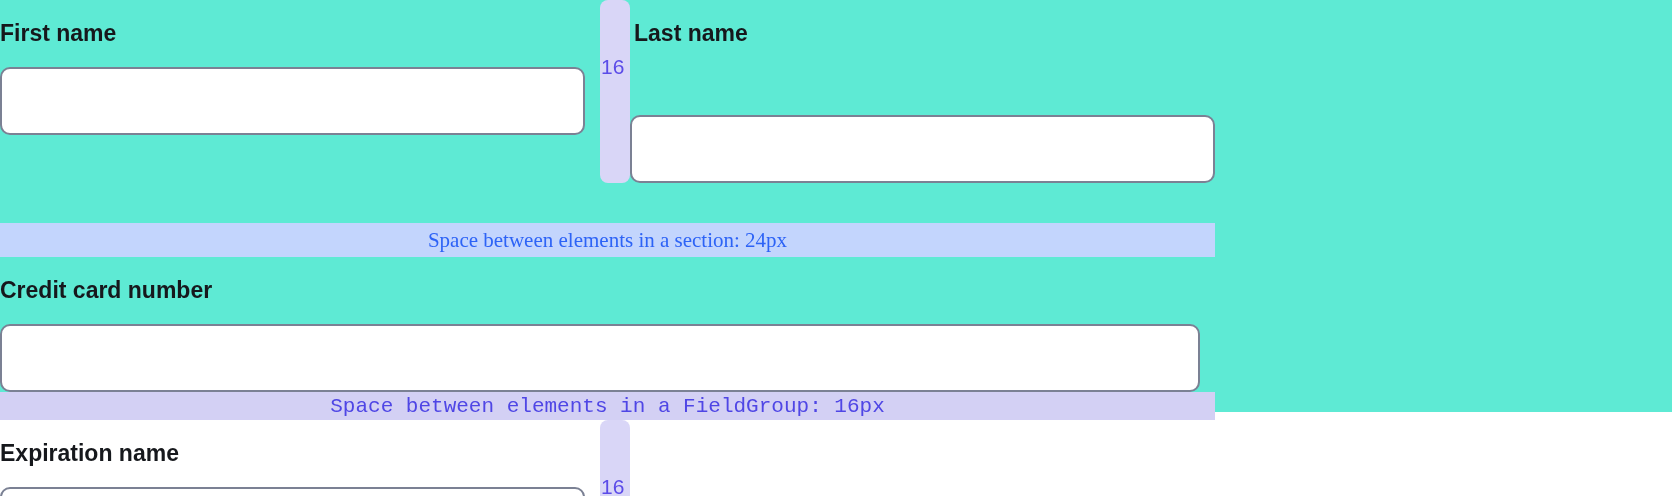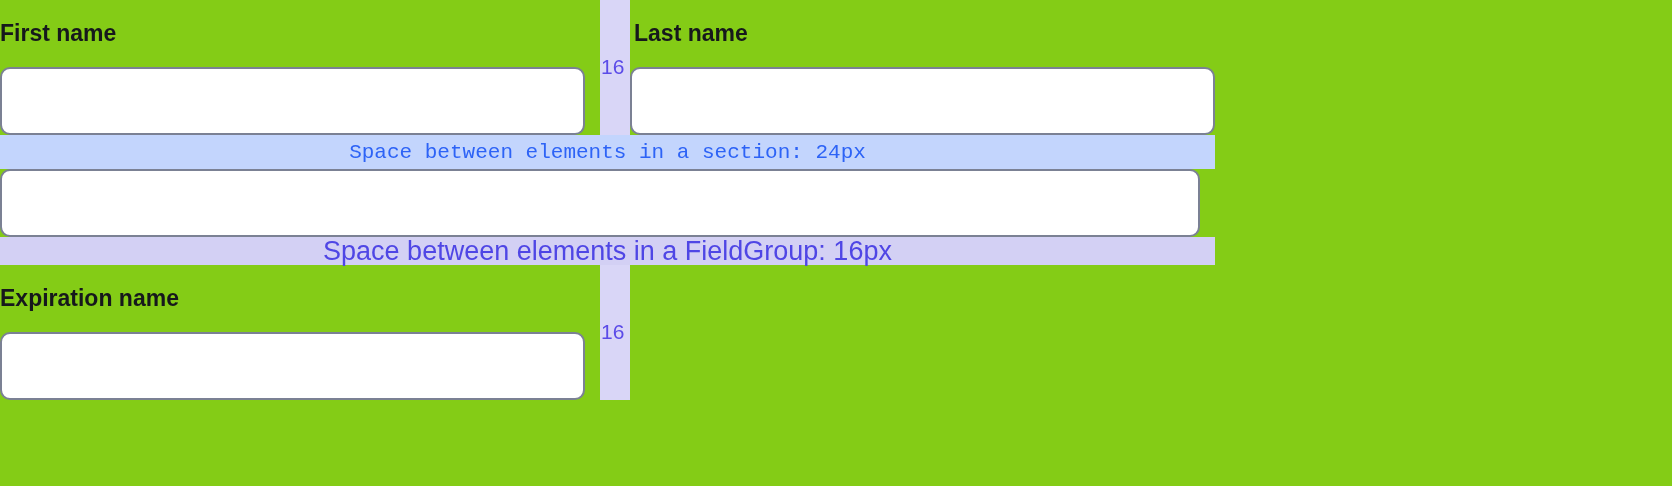--- a/index.html
+++ b/index.html
@@ -10,22 +10,22 @@
   body {
     width: 1672px;
     height: 496px;
     font-family: "Liberation Sans", sans-serif;
     overflow: hidden;
   }
 
   .canvas {
     position: relative;
     width: 1672px;
-    height: 486px;
-    background: #84cc16;
+    height: 412px;
+    background: #5eead4;
   }
 
   
   .content {
     position: absolute;
     left: 0;
     top: 0;
     width: 1215px;
   }
 
@@ -34,31 +34,32 @@
     display: flex;
     align-items: stretch;
     width: 1215px;
   }
   .col {
     display: flex;
     flex-direction: column;
     box-sizing: border-box;
   }
   .col-left  { width: 600px; }
-  .col-right { width: 585px; }
+  .col-right { width: 585px; gap: 48px; }
   .col-full  { width: 1215px; }
 
   
   .gap-col {
     width: 30px;
     background: #d9d6f7;
     position: relative;
     display: flex;
     align-items: flex-start;
     justify-content: flex-start;
+    border-radius: 8px;
   }
   .gap-label {
     position: absolute;
     top: 56px;
     left: 1px;
     font-family: "Liberation Sans", sans-serif;
     font-size: 21px;
     line-height: 1;
     color: #5b4be8;
     white-space: nowrap;
@@ -101,29 +102,30 @@
     width: 1215px;
     box-sizing: border-box;
     display: flex;
     align-items: center;
     justify-content: center;
     white-space: nowrap;
   }
   .band-section {
     height: 34px;
     background: #c3d5fd;
-    font-family: Liberation Mono, monospace;
+    font-family: Liberation Serif, serif;
     font-size: 21px;
     color: #2d63f6;
+    margin-top: 40px;
   }
   .band-fieldgroup {
     height: 28px;
     background: #d3d0f4;
-    font-family: Liberation Sans, sans-serif;
-    font-size: 27px;
+    font-family: Liberation Mono, monospace;
+    font-size: 21px;
     color: #4f46e5;
   }
 </style>
 </head>
 <body>
 
 <div class="canvas">
   <div class="content">
 
     <div class="field-row">
@@ -143,20 +145,21 @@
         <div class="input-wrap right">
           <input class="field-input" type="text" value="" style="">
         </div>
       </div>
     </div>
 
     <div class="space-band band-section">Space between elements in a section: 24px</div>
 
     <div class="field-row">
       <div class="col col-full">
+        <div class="field-label">Credit card number</div>
         <div class="input-wrap full">
           <input class="field-input" type="text" value="" style="">
         </div>
       </div>
     </div>
 
     <div class="space-band band-fieldgroup">Space between elements in a FieldGroup: 16px</div>
 
     <div class="field-row">
       <div class="col col-left">

